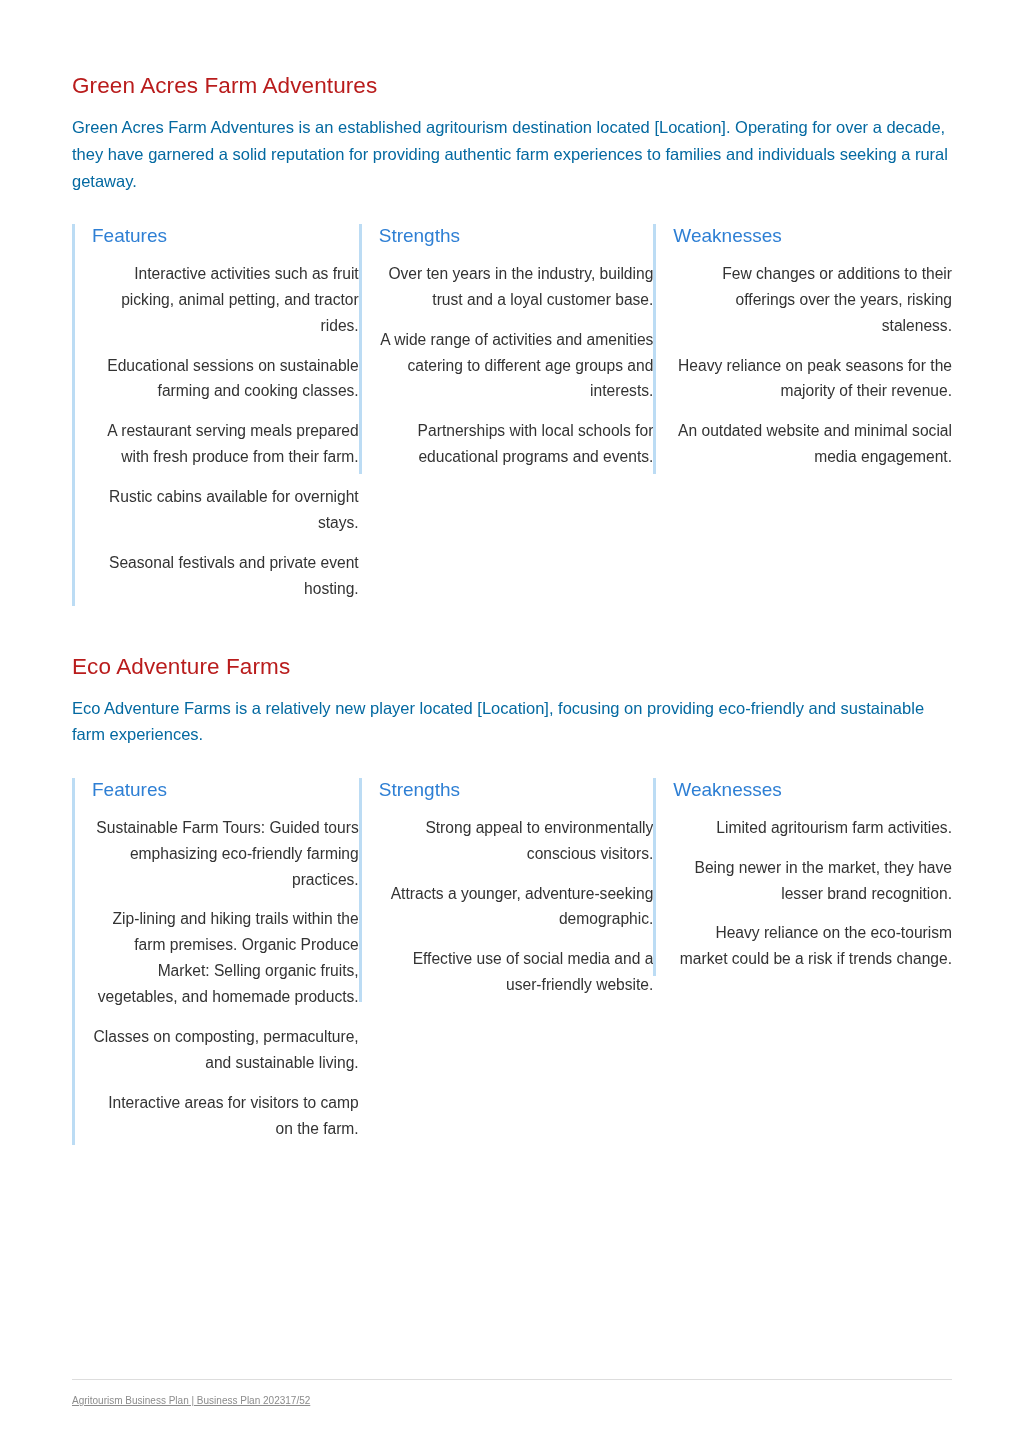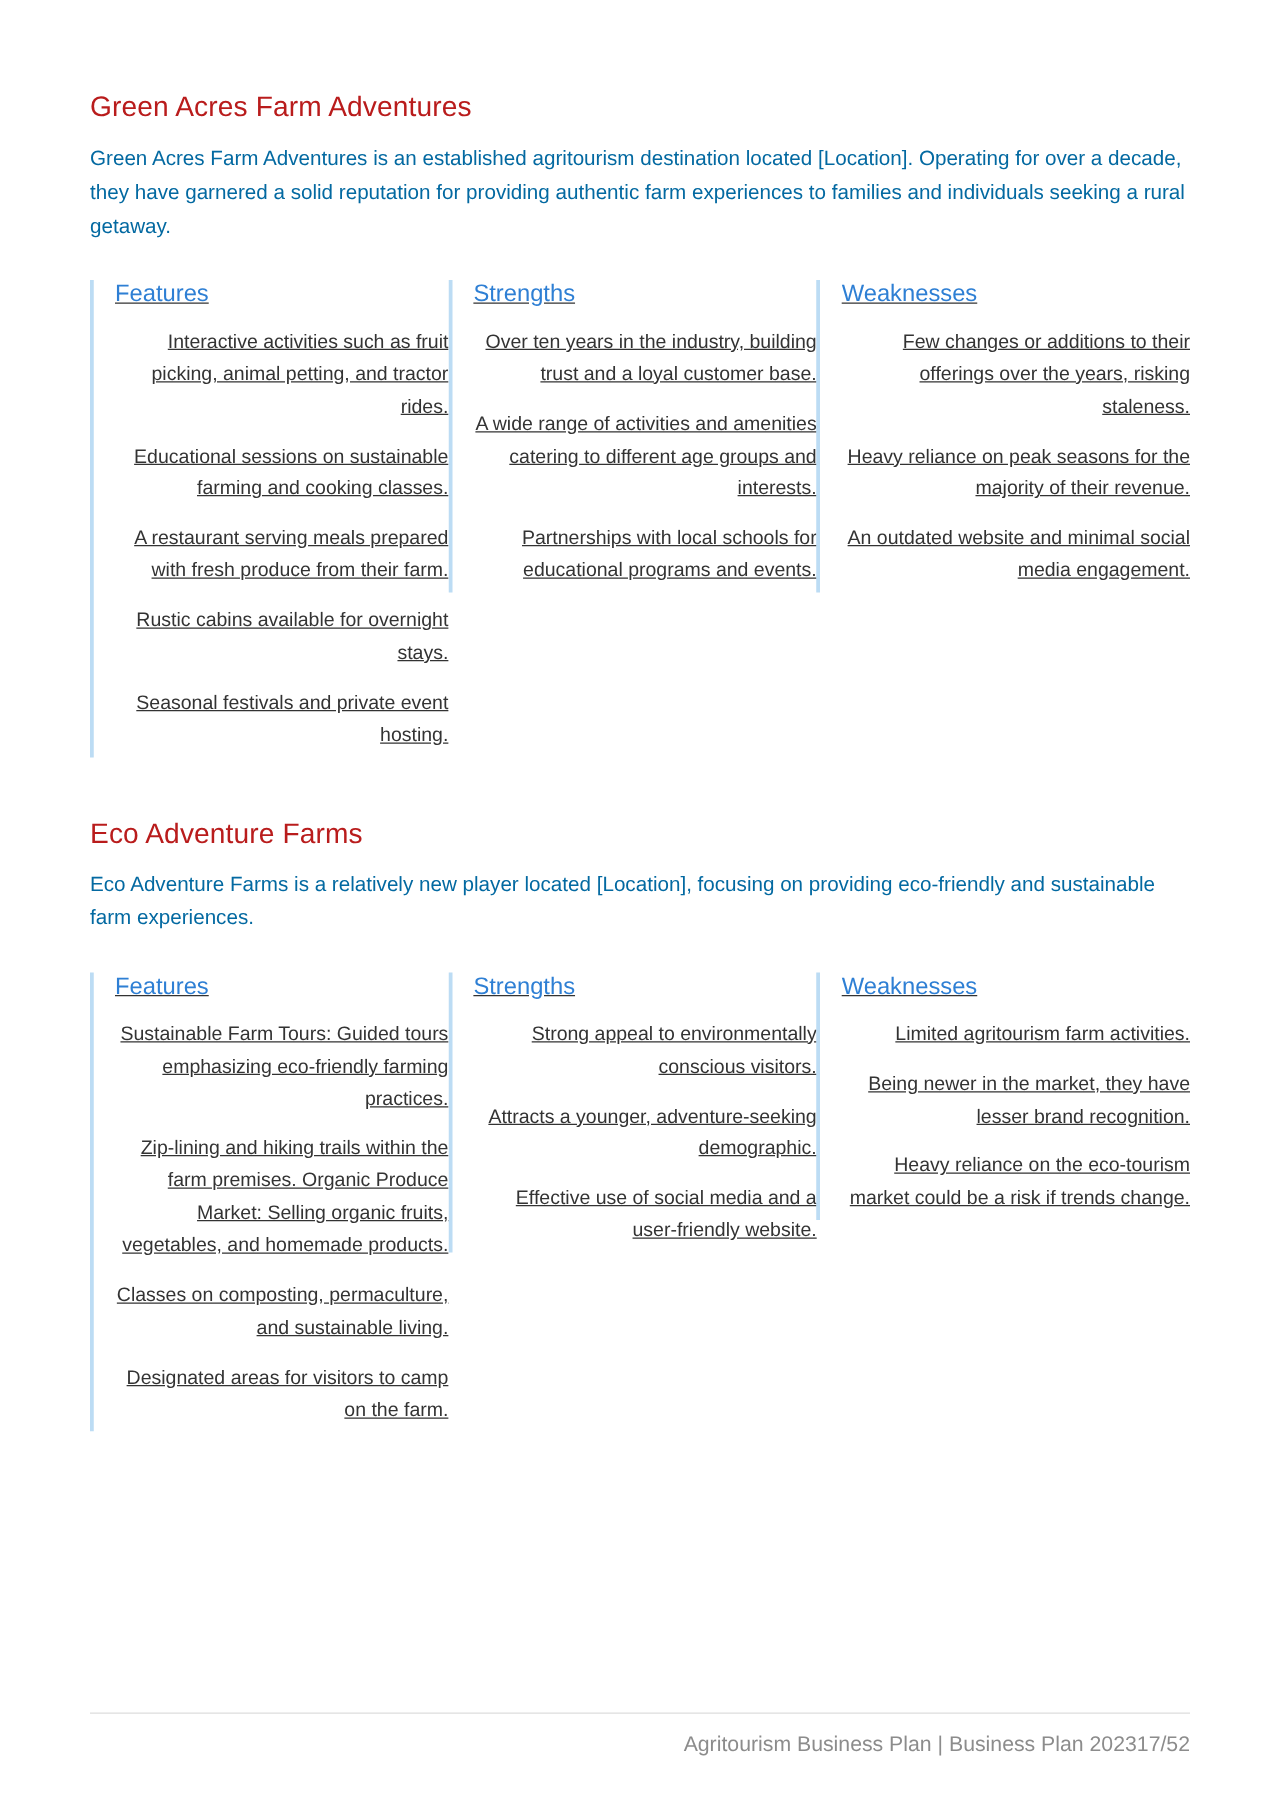--- a/index.html
+++ b/index.html
@@ -41,21 +41,20 @@
     font-size: 16.5px;
     line-height: 1.62;
     color: #0369a1;
     margin: 0;
     max-width: 880px;
   }
   .columns {
     display: flex;
     margin-top: 30px;
     align-items: flex-start;
-    text-decoration: underline;
   }
   .col {
     box-sizing: border-box;
     border-left: 3px solid #bcdcf4;
     padding-left: 17px;
     padding-bottom: 4px;
   }
   .col-1 { width: 288px; }
   .col-2 { width: 296px; }
   .col-3 { width: 300px; }
@@ -83,24 +82,25 @@
     bottom: 42px;
   }
   .footer-rule {
     height: 1px;
     background: #dddddd;
     width: 100%;
     margin-bottom: 15px;
   }
   .footer-row {
     display: flex;
-    justify-content: flex-end;
+    justify-content: flex-start;
     align-items: baseline;
-    font-size: 17px;
+    font-size: 10px;
     color: #8c8c8c;
+    text-decoration: underline;
   }
 </style>
 </head>
 <body>
 
 <div class="page">
 
   <div class="section">
     <h1 class="section-title">Green Acres Farm Adventures</h1>
     <p class="intro">Green Acres Farm Adventures is an established agritourism destination located [Location]. Operating for over a decade, they have garnered a solid reputation for providing authentic farm experiences to families and individuals seeking a rural getaway.</p>
@@ -137,21 +137,21 @@
     <h1 class="section-title">Eco Adventure Farms</h1>
     <p class="intro">Eco Adventure Farms is a relatively new player located [Location], focusing on providing eco-friendly and sustainable farm experiences.</p>
 
     <div class="columns">
 
       <div class="col col-1">
         <h2 class="col-title">Features</h2>
         <p class="item">Sustainable Farm Tours: Guided tours emphasizing eco-friendly farming practices.</p>
         <p class="item">Zip-lining and hiking trails within the farm premises. Organic Produce Market: Selling organic fruits, vegetables, and homemade products.</p>
         <p class="item">Classes on composting, permaculture, and sustainable living.</p>
-        <p class="item">Designated areas for visitors to camp on the farm.</p>
+        <p class="item">Interactive areas for visitors to camp on the farm.</p>
       </div>
 
       <div class="col col-2">
         <h2 class="col-title">Strengths</h2>
         <p class="item">Strong appeal to environmentally conscious visitors.</p>
         <p class="item">Attracts a younger, adventure-seeking demographic.</p>
         <p class="item">Effective use of social media and a user-friendly website.</p>
       </div>
 
       <div class="col col-3">

